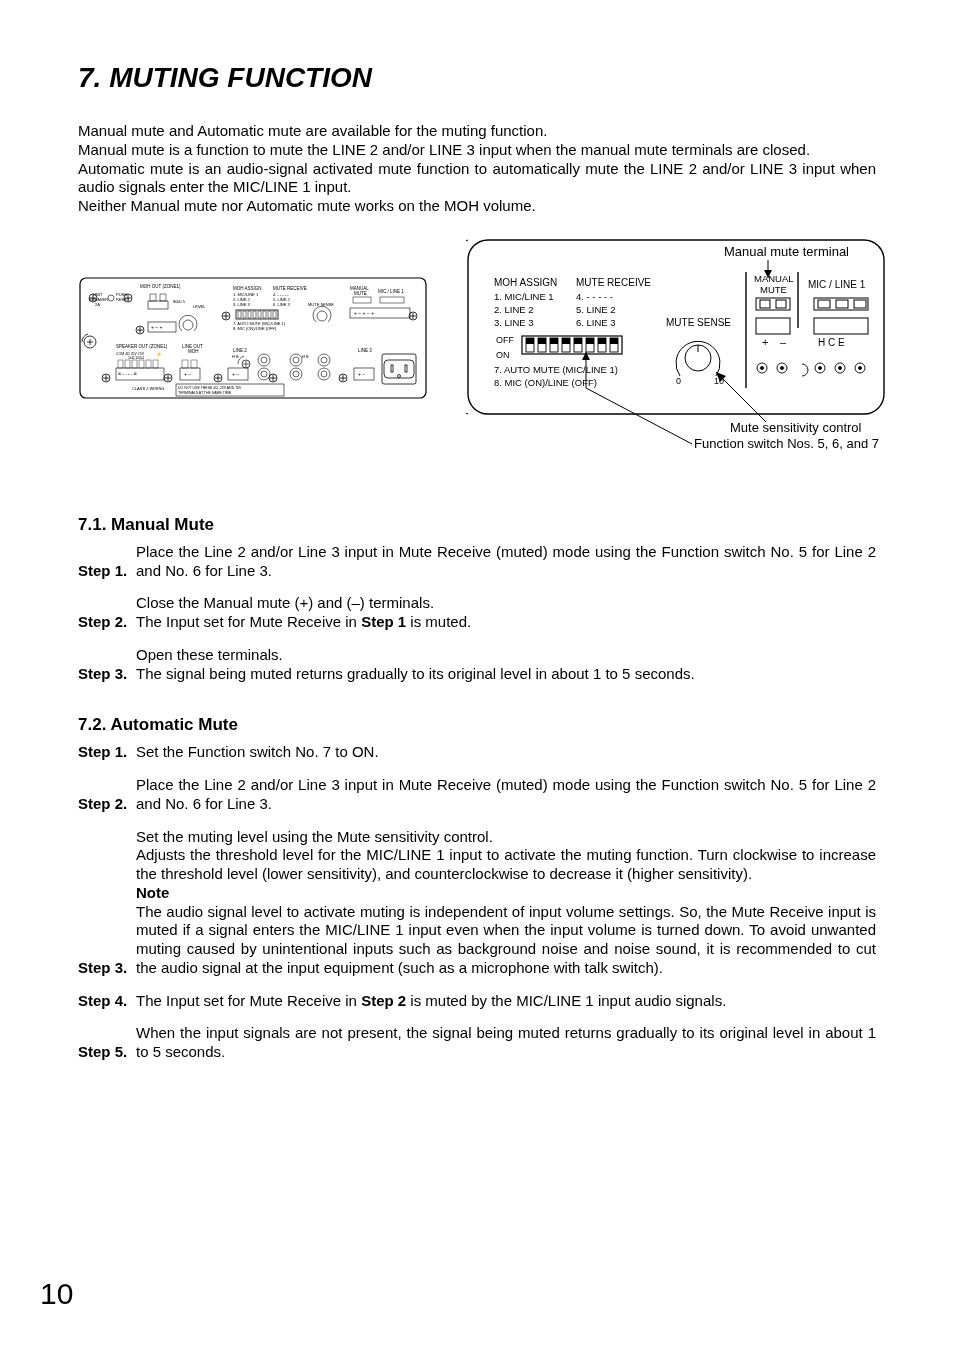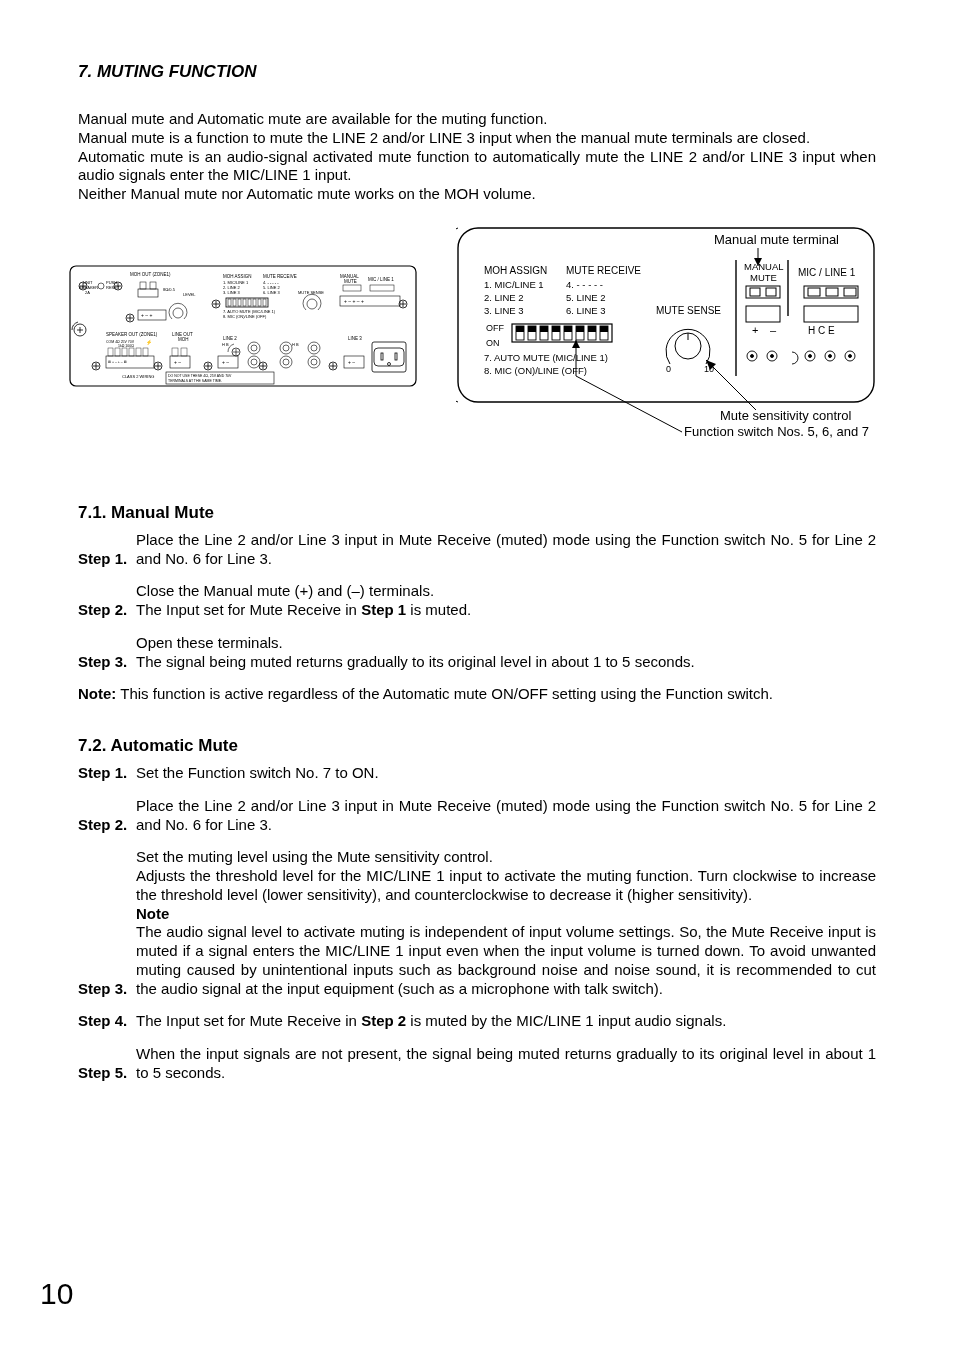--- a/index.html
+++ b/index.html
@@ -8,37 +8,36 @@
     width: 954px;
     height: 1351px;
     background: #fff;
     font-family: Arial, Helvetica, sans-serif;
     color: #000;
     position: relative;
     box-sizing: border-box;
     padding: 62px 78px 0 78px;
   }
   h1.section-title {
-    font-size: 17px;
+    font-size: 28px;
     font-weight: bold;
     font-style: italic;
     margin: 0 0 28px 0;
   }
   .intro p {
     margin: 0;
     font-size: 15px;
     line-height: 1.25;
     text-align: justify;
   }
   .figure-area {
     margin-top: 22px;
     display: flex;
     gap: 38px;
     align-items: flex-start;
-    justify-content: flex-end;
   }
   .panel-small, .panel-large {
     position: relative;
   }
   .panel-small svg, .panel-large svg { display: block; }
   h2.subsection {
     font-size: 17px;
     font-weight: bold;
     margin: 0 0 8px 0;
   }
@@ -375,23 +374,20 @@
   </div>
 
   <div class="step">
     <div class="step-label">Step 3.</div>
     <div class="step-body">
       <span>Open these terminals.</span><br>
       <span>The signal being muted returns gradually to its original level in about 1 to 5 seconds.</span>
     </div>
   </div>
 
-  <div class="note-line">
-    <span class="note-label">Note:</span><span> This function is active regardless of the Automatic mute ON/OFF setting using the Function switch.</span>
-  </div>
 </div>
 
 <div class="sub72">
   <h2 class="subsection">7.2. Automatic Mute</h2>
 
   <div class="step">
     <div class="step-label">Step 1.</div>
     <div class="step-body">
       <span>Set the Function switch No. 7 to ON.</span><br>
     </div>

